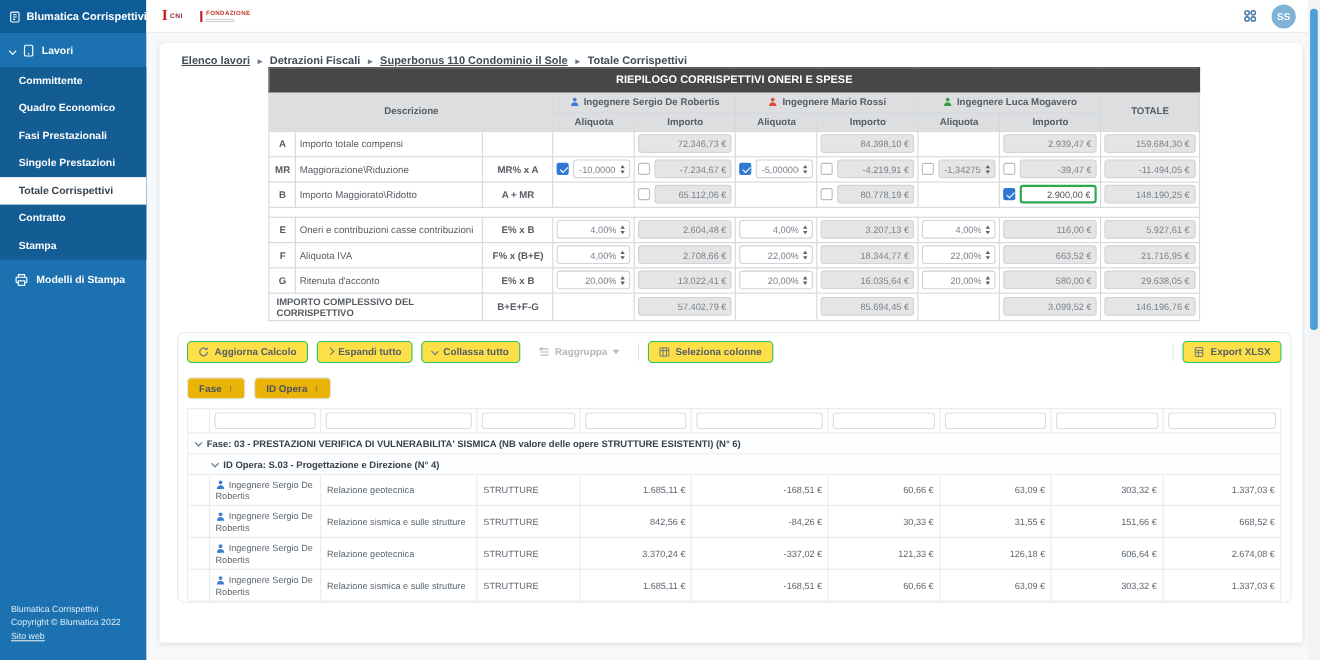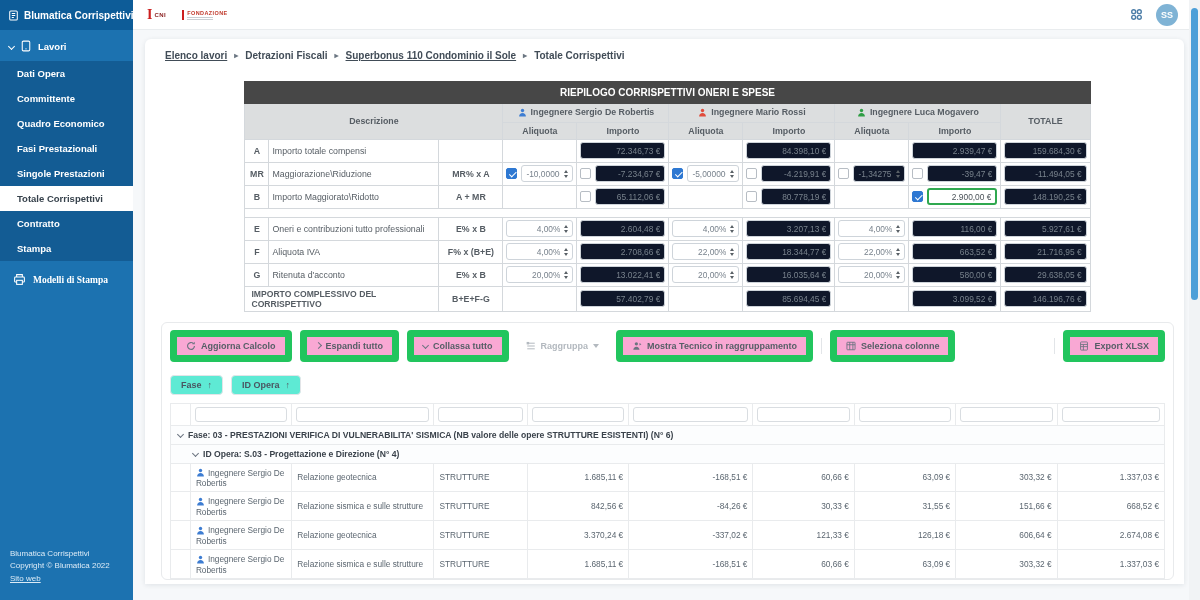--- a/index.html
+++ b/index.html
@@ -10,21 +10,21 @@
   
   .sidebar { width:133px; flex:none; background:#1c72b0; color:#fff; display:flex; flex-direction:column; }
   .sidebar-brand { height:30px; background:#0d5c98; display:flex; align-items:center; gap:5px; padding:0 8px; font-size:10px; font-weight:bold; white-space:nowrap; }
   .brand-icon { flex:none; display:inline-flex; }
   .nav-section { display:flex; align-items:center; gap:6px; padding:10px 9px 9px 9px; font-size:9.5px; font-weight:bold; }
   .caret { display:inline-block; width:5px; height:5px; border-right:1.4px solid currentColor; border-bottom:1.4px solid currentColor; transform:rotate(45deg); }
   .caret.right { transform:rotate(-45deg); }
   .submenu { background:#135c94; }
   .sitem { padding:7px 8px 7px 17px; font-size:9.5px; font-weight:bold; cursor:pointer; }
   .sitem.active { background:#ffffff; color:#37424c; }
-  .nav-models { display:flex; align-items:center; gap:7px; padding:12px 9px 12px 13px; font-size:9.5px; font-weight:bold;font-family:Liberation Serif, serif; }
+  .nav-models { display:flex; align-items:center; gap:7px; padding:12px 9px 12px 13px; font-size:9.5px; font-weight:bold; }
   .sidebar-footer { margin-top:auto; padding:10px 10px 14px 10px; font-size:8px; line-height:1.6; color:#dcebf6; }
   .sidebar-footer .slink { text-decoration:underline; cursor:pointer; }
 
   
   .main { flex:1; display:flex; flex-direction:column; min-width:0; }
   .topbar { height:30px; background:#fff; border-bottom:1px solid #e9ecee; display:flex; align-items:center; gap:16px; padding:0 22px 0 14px; flex:none; }
   .logo-cni { display:flex; align-items:center; gap:2px; }
   .ibeam { font-family:"Liberation Serif", serif; color:#cc1f1f; font-weight:bold; font-size:14px; line-height:1; }
   .logo-cni .logo-text { font-size:6px; font-weight:bold; color:#8a2020; letter-spacing:.5px; }
   .logo-fond { border-left:2.5px solid #cc1f1f; padding-left:3px; display:flex; flex-direction:column; gap:1px; }
@@ -36,63 +36,63 @@
 
   .content { flex:1; padding:9px 16px 16px 12px; min-height:0; }
   .card { background:#fff; border-radius:6px 6px 0 0; box-shadow:0 1px 5px rgba(20,40,60,.10); height:100%; padding:11px 10px 0 16px; overflow:hidden; }
 
   
   .breadcrumb { display:flex; align-items:center; gap:7px; font-size:10px; font-weight:bold; color:#414c57; padding-left:4px; }
   .breadcrumb .bsep { color:#6b7682; font-size:8px; }
   .breadcrumb .link { text-decoration:underline; cursor:pointer; }
 
   
-  table.summary { border-collapse:collapse; table-layout:fixed; width:845px; margin:20px auto 0; }
+  table.summary { border-collapse:collapse; table-layout:fixed; width:845px; margin:0 auto 0; }
   .summary th, .summary td { border:1px solid #d4d8dc; }
   .summary .ttl { background:#474747; color:#fff; font-size:10px; font-weight:bold; text-align:center; padding:5px 4px; border-color:#474747; }
   .summary .hdr th { background:#dcdedf; color:#565d64; font-size:8.8px; font-weight:bold; text-align:center; padding:3px 2px; }
   .summary .eng-name { display:inline-flex; align-items:center; gap:4px; }
   .picon { display:inline-flex; }
   .summary td { height:23px; font-size:8.8px; color:#565d64; padding:2px 3px; background:#fff; }
   .summary td.code { text-align:center; font-weight:bold; }
   .summary td.form { text-align:center; font-weight:bold; }
   .summary td.grand { font-weight:bold; font-size:8.6px; padding-left:6px; }
   .cellflex { display:flex; align-items:center; gap:4px; }
   .chk { width:11px; height:11px; border:1px solid #b7bdc4; border-radius:2px; background:#fff; flex:none; position:relative; cursor:pointer; }
   .chk.on { background:#2e78d2; border-color:#2e78d2; }
   .chk.on::after { content:""; position:absolute; left:3.2px; top:0.8px; width:2.6px; height:5.6px; border:solid #fff; border-width:0 1.6px 1.6px 0; transform:rotate(45deg); }
   .box { display:flex; align-items:center; border:1px solid #ced4da; border-radius:3px; height:17px; padding:0 4px; background:#fff; flex:1; min-width:0; }
   .box .val { flex:1; text-align:right; font-size:8.4px; color:#78828c; white-space:nowrap; overflow:hidden; }
-  .box.dis { background:#0f172a; }
+  .box.dis { background:#e5e5e5; }
   .box.green { border:2px solid #2fa84f; }
   .box.green .val { color:#4a5258; }
   .spin { margin-left:4px; display:flex; flex-direction:column; gap:2px; flex:none; cursor:pointer; }
   .tri-u { width:0; height:0; border-left:2.6px solid transparent; border-right:2.6px solid transparent; border-bottom:3.6px solid #596066; }
   .tri-d { width:0; height:0; border-left:2.6px solid transparent; border-right:2.6px solid transparent; border-top:3.6px solid #596066; }
   .summary tr.sprow td { height:9px; }
 
   
   .actions { display:flex; justify-content:center; gap:10px; margin-top:7px; }
   .btn { font-family:inherit; font-size:9.5px; font-weight:bold; border-radius:4px; padding:4px 14px; cursor:pointer; }
   .btn.ghost { background:#fff; border:1px solid #d8dce0; color:#4a5561; }
   .btn.primary { background:#28a745; border:1px solid #28a745; color:#fff; }
 
   
   .panel { margin-top:10px; border:1px solid #e8eaec; border-radius:6px; background:#fff; padding:7px 8px 0 8px; }
   .gtoolbar { display:flex; align-items:center; gap:8px; padding-bottom:7px; }
-  .tbtn { display:inline-flex; align-items:center; gap:5px; background:#f9a8d4; border:7px solid #22c55e; border-radius:4px; padding:4px 9px; font-family:inherit; font-size:9px; font-weight:bold; color:#555e66; cursor:pointer; white-space:nowrap; }
+  .tbtn { display:inline-flex; align-items:center; gap:5px; background:#fde047; border:1px solid #22c55e; border-radius:4px; padding:4px 9px; font-family:inherit; font-size:9px; font-weight:bold; color:#555e66; cursor:pointer; white-space:nowrap; }
   .tbtn .ticon { color:#6b7480; display:inline-flex; }
   .tbtn.plain { border:none; background:transparent;align-items:center; }
   .tbtn.disabled { color:#b3b9bf; cursor:default; }
   .tbtn.disabled .ticon { color:#b3b9bf; }
   .tri-dd { width:0; height:0; border-left:3px solid transparent; border-right:3px solid transparent; border-top:4px solid #b3b9bf; }
   .vsep { width:1px; height:16px; background:#e2e5e8; }
   .flex1 { flex:1; }
   .chips { display:flex; gap:8px; padding:6px 0 8px 0; }
-  .chip { display:inline-flex; align-items:center; gap:6px; background:#5eead4; border:1px solid #e2e5e8; border-radius:4px; padding:4px 10px; font-family:inherit; font-size:9px; font-weight:bold; color:#4a5561; cursor:pointer; }
+  .chip { display:inline-flex; align-items:center; gap:6px; background:#eab308; border:1px solid #e2e5e8; border-radius:4px; padding:4px 10px; font-family:inherit; font-size:9px; font-weight:bold; color:#4a5561; cursor:pointer; }
   .chip .up { font-size:9px; color:#555e66; }
 
   table.grid { width:100%; border-collapse:collapse; table-layout:fixed; }
   .grid th, .grid td { border:1px solid #e9ebed; }
   .grid thead th { font-size:8.8px; font-weight:bold; color:#67707a; text-align:center; padding:4px 2px; background:#fff; }
   .grid .gfilter td { padding:3px 4px; background:#fff; }
   .grid .gfilter input { width:100%; height:15px; border:1px solid #d9dde1; border-radius:3px; outline:none; font-size:8.5px; padding:0 3px; color:#555; }
   .grid td { font-size:8.3px; color:#5b6670; padding:3px 5px; vertical-align:middle; background:#fff; }
   .grid td.num { text-align:right; white-space:nowrap; }
   .grid td.exp { background:#fff; }
@@ -126,21 +126,20 @@
       <span class="caret"></span>
       <span class="brand-icon">
           <svg width="12" height="12" viewBox="0 0 16 16" fill="none" stroke="#fff" stroke-width="1.4">
             <rect x="3" y="1.5" width="10" height="13" rx="1.6"></rect>
             <circle cx="8" cy="11.8" r="0.9" fill="#fff" stroke="none"></circle>
           </svg>
         </span>
       <span>Lavori</span>
     </div>
     <nav class="submenu">
-      <div class="sitem">Dati Opera</div>
       <div class="sitem">Committente</div>
       <div class="sitem">Quadro Economico</div>
       <div class="sitem">Fasi Prestazionali</div>
       <div class="sitem">Singole Prestazioni</div>
       <div class="sitem active">Totale Corrispettivi</div>
       <div class="sitem">Contratto</div>
       <div class="sitem">Stampa</div>
     </nav>
     <div class="nav-models">
       <span class="brand-icon">
@@ -391,21 +390,21 @@
                   </span>
                 </td>
             </tr>
 
             <tr class="sprow">
                 <td colspan="10"></td>
               </tr>
 
             <tr>
               <td class="code">E</td>
-              <td>Oneri e contribuzioni tutto professionali</td>
+              <td>Oneri e contribuzioni casse contribuzioni</td>
               <td class="form">E% x B</td>
               <td>
                   <span class="box">
                     <span class="val">4,00%</span>
                     <span class="spin">
                       <span class="tri-u"></span>
                       <span class="tri-d"></span>
                     </span>
                   </span>
                 </td>
@@ -607,30 +606,20 @@
               </button>
             <button class="tbtn plain disabled">
                 <span class="ticon">
                   <svg width="10" height="10" viewBox="0 0 16 16" fill="none" stroke="currentColor" stroke-width="1.6">
                     <path d="M2 3.5h12M2 8h12M2 12.5h12"></path>
                     <rect x="1" y="1.5" width="4" height="4" fill="currentColor" stroke="none"></rect>
                   </svg>
                 </span>
                 <span>Raggruppa</span>
                 <span class="tri-dd"></span>
-              </button>
-            <button class="tbtn">
-                <span class="ticon">
-                  <svg width="10" height="10" viewBox="0 0 16 16">
-                    <circle cx="7" cy="4.5" r="2.6" fill="currentColor"></circle>
-                    <path d="M2 14c0-2.8 2.2-5 5-5s5 2.2 5 5z" fill="currentColor"></path>
-                    <path d="M12 3l3 2-3 2z" fill="currentColor"></path>
-                  </svg>
-                </span>
-                <span>Mostra Tecnico in raggruppamento</span>
               </button>
             <span class="vsep"></span>
             <button class="tbtn">
                 <span class="ticon">
                   <svg width="10" height="10" viewBox="0 0 16 16" fill="none" stroke="currentColor" stroke-width="1.4">
                     <rect x="1.5" y="2" width="13" height="12" rx="1"></rect>
                     <path d="M6 2v12M11 2v12M1.5 6h13"></path>
                   </svg>
                 </span>
                 <span>Seleziona colonne</span>

